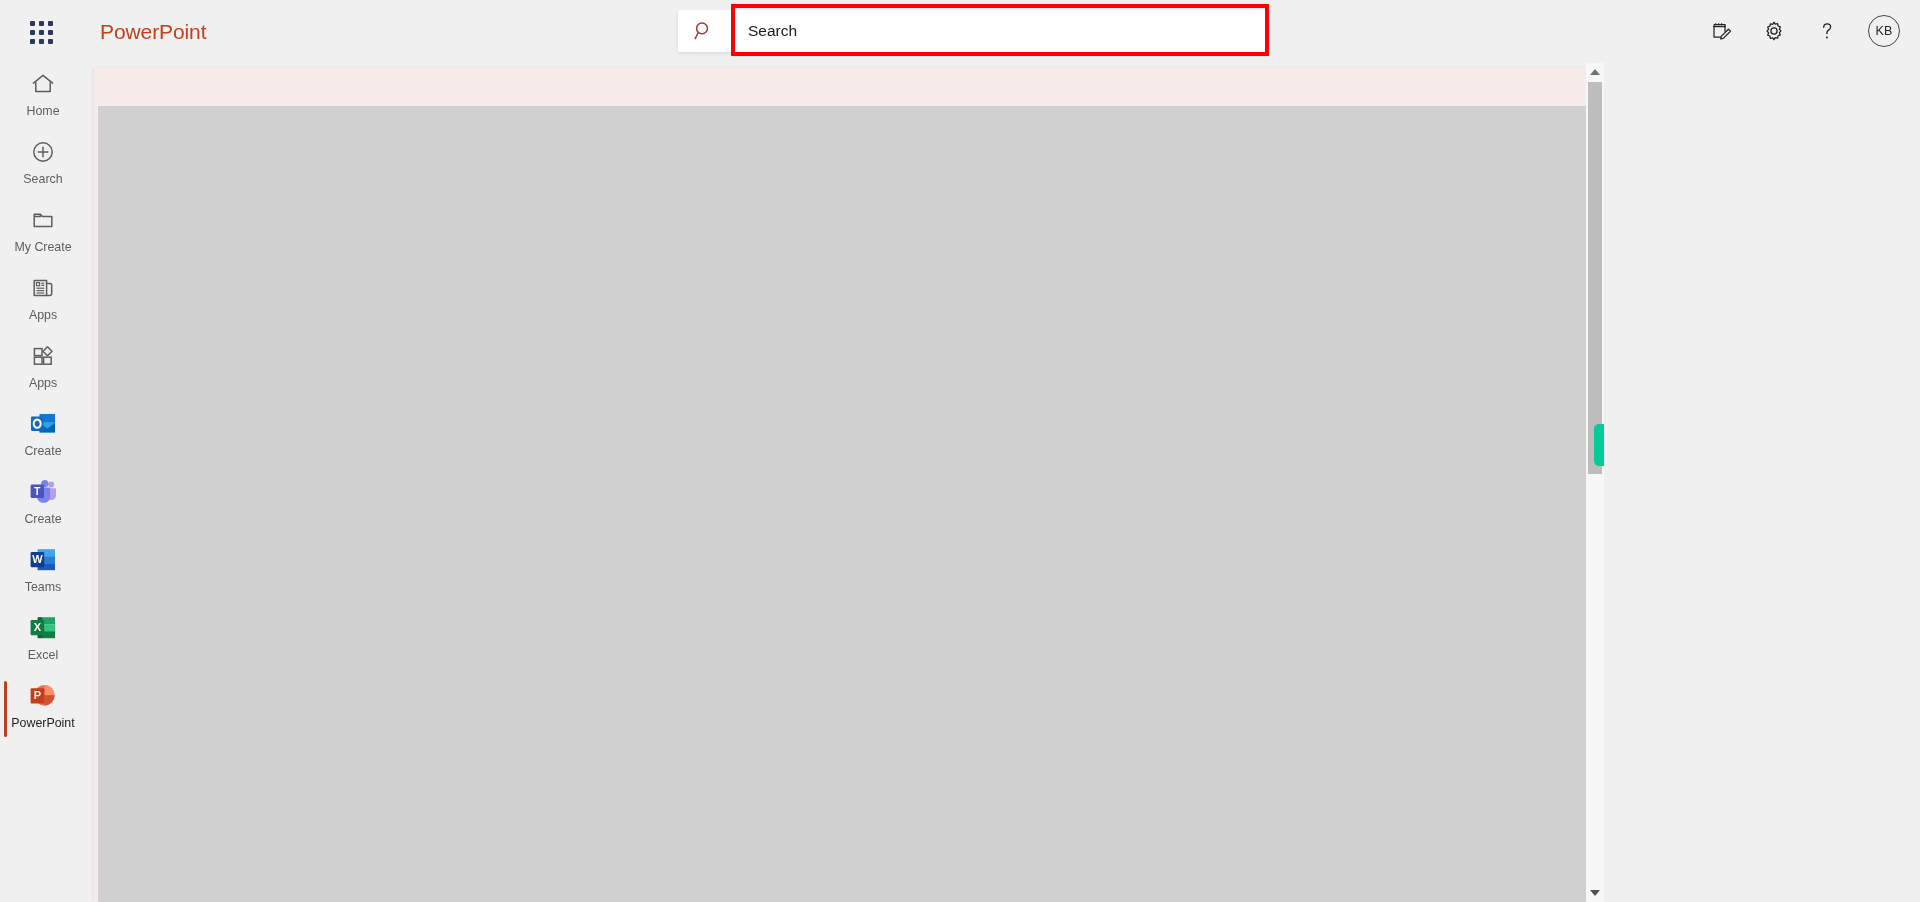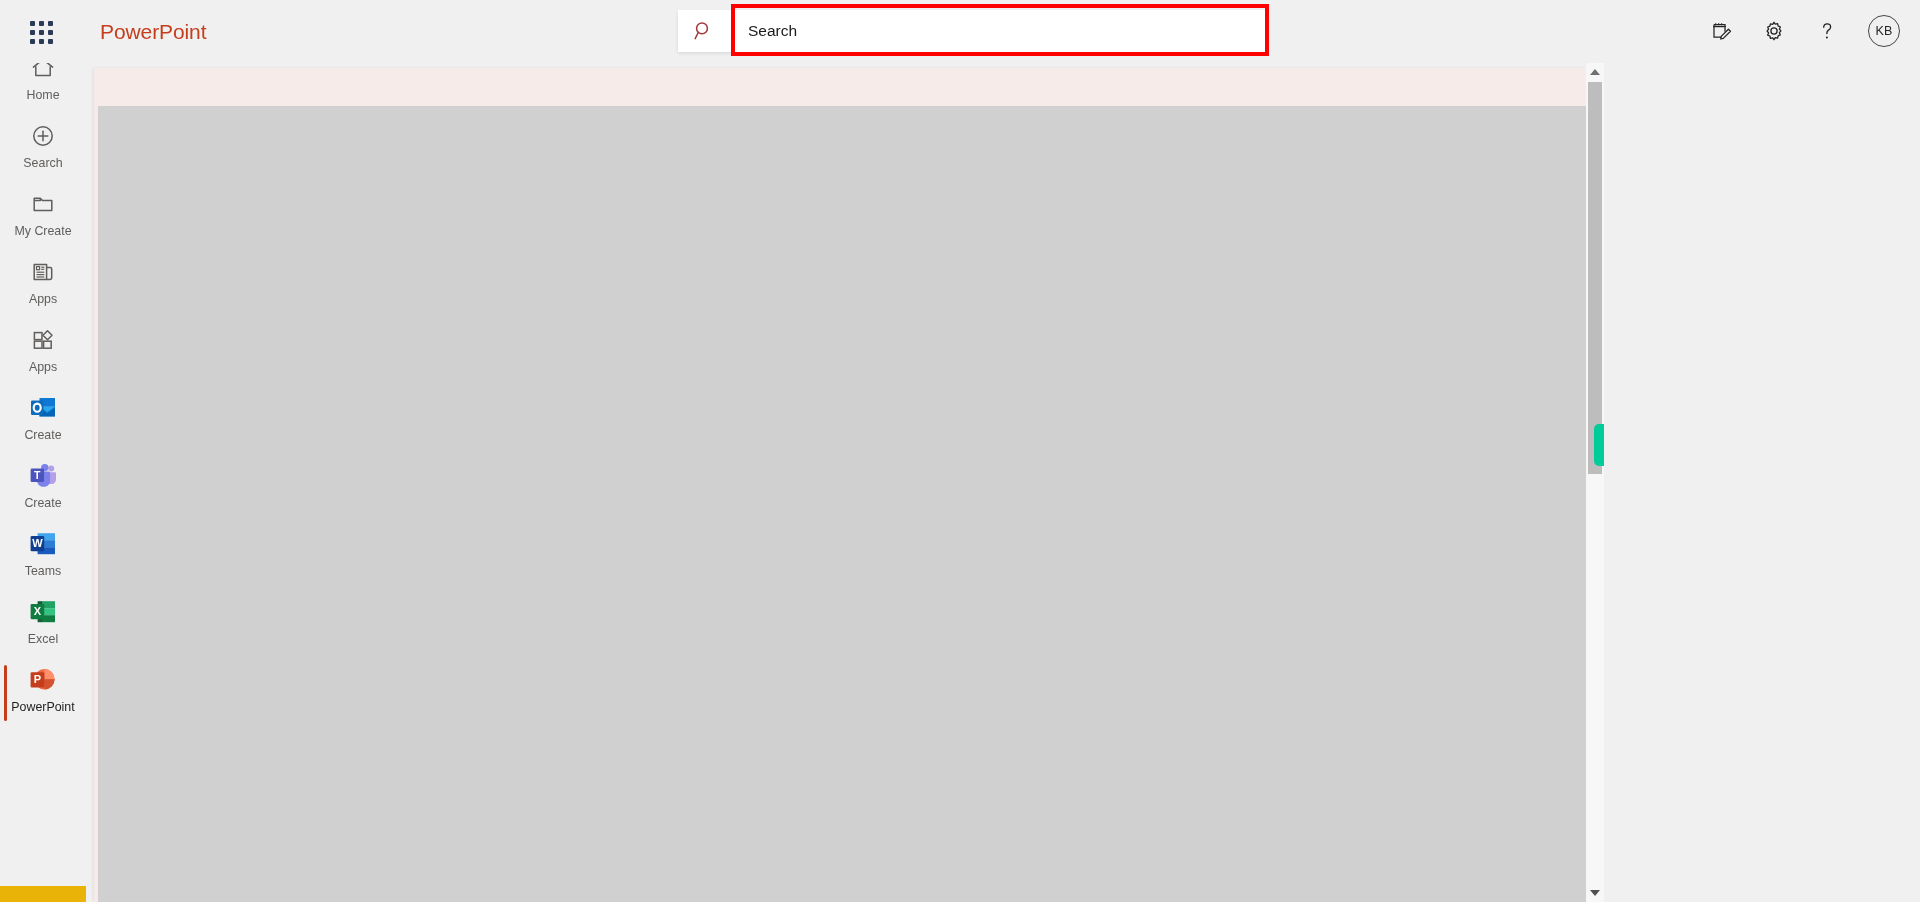--- a/index.html
+++ b/index.html
@@ -154,21 +154,21 @@
     align-items: center;
     justify-content: center;
     letter-spacing: .2px;
     background: #f0f0f0;
   }
 
   
   #rail {
     position: absolute;
     left: 0;
-    top: 47px;
+    top: 63px;
     width: 86px;
     height: 839px;
     background: #f0f0f0;
     overflow: hidden;
   }
   .rail-item {
     position: relative;
     width: 86px;
     height: 68px;
     display: flex;

